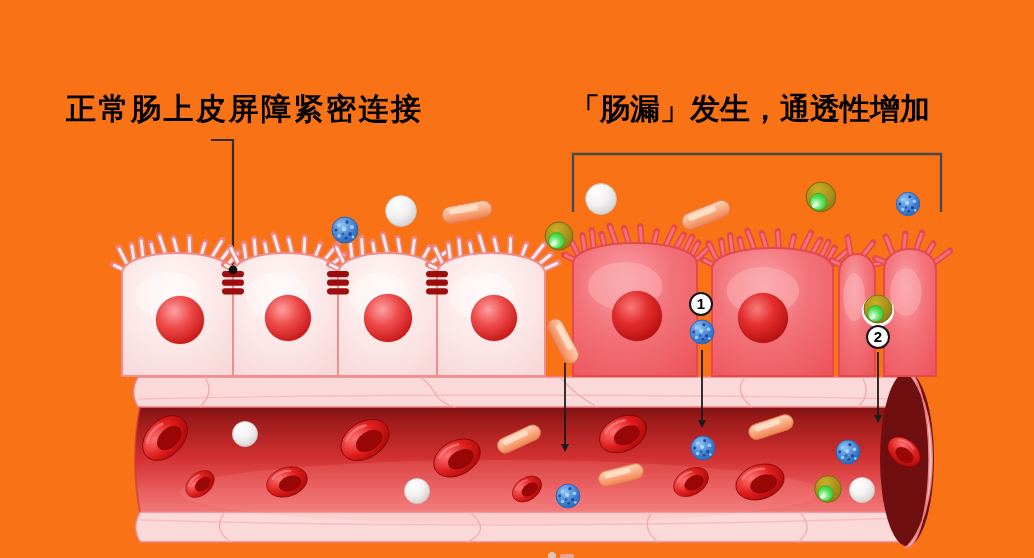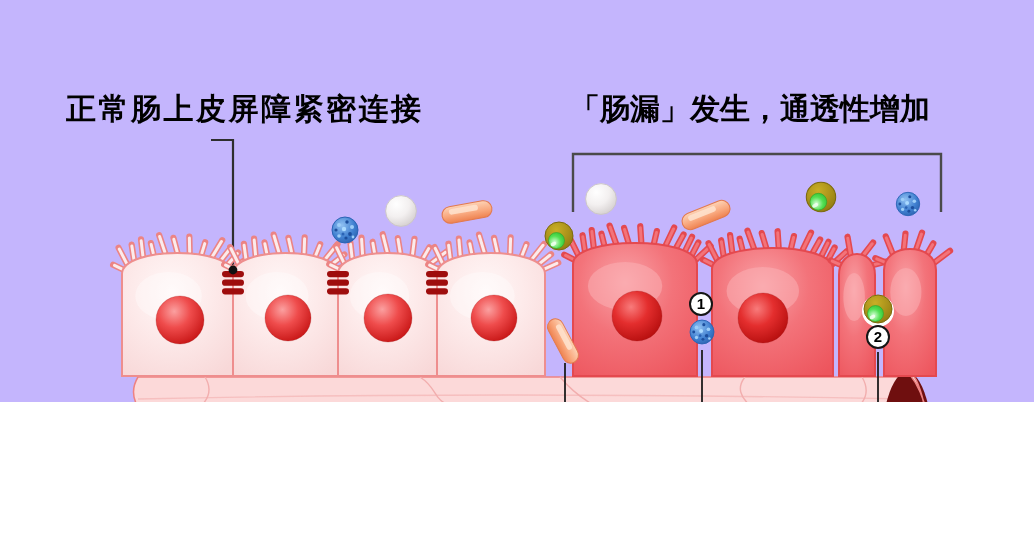--- a/index.html
+++ b/index.html
@@ -1,16 +1,16 @@
 <!DOCTYPE html>
 <html><head>
 <meta charset="utf-8">
 <style>
   html,body{margin:0;padding:0;background:#ffffff;}
-  .stage{width:1034px;height:402px;position:relative;background:#c4b5fd;overflow:hidden;}
+  .stage{width:1034px;height:558px;position:relative;background:#f97316;overflow:hidden;}
   svg{display:block;}
   text{font-family:"Liberation Sans","DejaVu Sans",sans-serif;font-weight:700;fill:#000;}
   .marker-num{font-size:15px;}
 </style>
 </head>
 <body>
 
 <div class="stage">
 <svg id="fig" width="1034" height="558" viewBox="0 0 1034 558">
   <defs>

